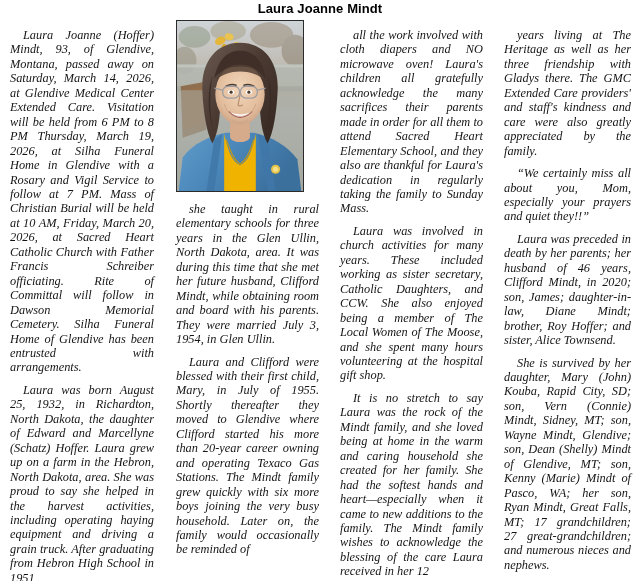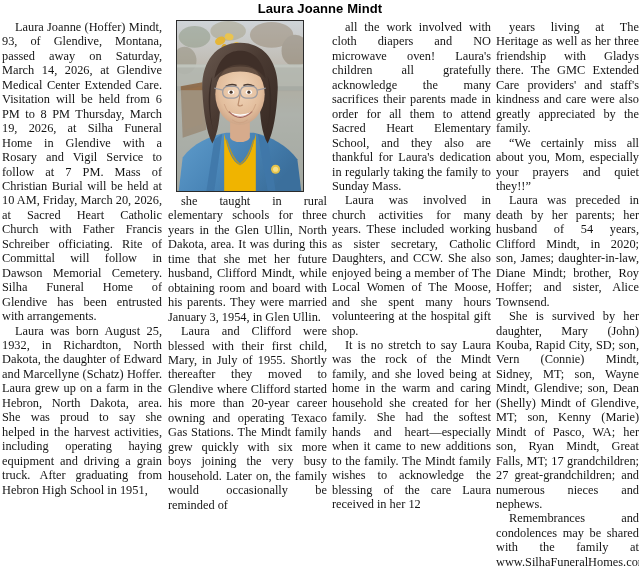--- a/index.html
+++ b/index.html
@@ -53,22 +53,23 @@
     width: 157px;
     height: 563px;
     font-size: 12.35px;
     line-height: 14.45px;
     text-align: justify;
     text-justify: inter-word;
     overflow: hidden;
     hyphens: manual;
   }
   .col p {
-    margin: 0;
+    margin: 8px;
     text-indent: 13px;
+    font-style: italic;
   }
 
   #col-1 { left: 2px;   width: 160px; }
   #col-2 { left: 168px; width: 159px; }
   #col-3 { left: 332px; width: 159px; }
   #col-4 { left: 496px; width: 143px; }
 
   
   #col-1 { padding-top: 2px; }
   #col-3 { padding-top: 2px; }
@@ -103,34 +104,34 @@
   <div class="headline">Laura Joanne Mindt</div>
 
   <div class="columns">
 
     <div class="col" id="col-1">
       <p>Laura Joanne (Hoffer) Mindt, 93, of Glendive, Montana, passed away on Saturday, March 14, 2026, at Glendive Medical Center Extended Care. Visitation will be held from 6 PM to 8 PM Thursday, March 19, 2026, at Silha Funeral Home in Glendive with a Rosary and Vigil Service to follow at 7 PM. Mass of Christian Burial will be held at 10 AM, Friday, March 20, 2026, at Sacred Heart Catholic Church with Father Francis Schreiber officiating. Rite of Committal will follow in Dawson Memorial Cemetery. Silha Funeral Home of Glendive has been entrusted with arrangements.</p>
       <p>Laura was born August 25, 1932, in Richardton, North Dakota, the daughter of Edward and Marcellyne (Schatz) Hoffer. Laura grew up on a farm in the Hebron, North Dakota, area. She was proud to say she helped in the harvest activities, including operating haying equipment and driving a grain truck. After graduating from Hebron High School in 1951,</p>
     </div>
 
     <div class="col" id="col-2">
-      <p>she taught in rural elementary schools for three years in the Glen Ullin, North Dakota, area. It was during this time that she met her future husband, Clifford Mindt, while obtaining room and board with his parents. They were married January 3, 1954, in Glen Ullin.</p>
+      <p>she taught in rural elementary schools for three years in the Glen Ullin, North Dakota, area. It was during this time that she met her future husband, Clifford Mindt, while obtaining room and board with his parents. They were married July 3, 1954, in Glen Ullin.</p>
       <p>Laura and Clifford were blessed with their first child, Mary, in July of 1955. Shortly thereafter they moved to Glendive where Clifford started his more than 20-year career owning and operating Texaco Gas Stations. The Mindt family grew quickly with six more boys joining the very busy household. Later on, the family would occasionally be reminded of</p>
     </div>
 
     <div class="col" id="col-3">
       <p>all the work involved with cloth diapers and NO microwave oven! Laura's children all gratefully acknowledge the many sacrifices their parents made in order for all them to attend Sacred Heart Elementary School, and they also are thankful for Laura's dedication in regularly taking the family to Sunday Mass.</p>
       <p>Laura was involved in church activities for many years. These included working as sister secretary, Catholic Daughters, and CCW. She also enjoyed being a member of The Local Women of The Moose, and she spent many hours volunteering at the hospital gift shop.</p>
       <p>It is no stretch to say Laura was the rock of the Mindt family, and she loved being at home in the warm and caring household she created for her family. She had the softest hands and heart—especially when it came to new additions to the family.  The Mindt family wishes to acknowledge the blessing of the care Laura received in her 12</p>
     </div>
 
     <div class="col" id="col-4">
       <p>years living at The Heritage as well as her three friendship with Gladys there. The GMC Extended Care providers' and staff's kindness and care were also greatly appreciated by the family.</p>
       <p>“We certainly miss all about you, Mom, especially your prayers and quiet they!!”</p>
-      <p>Laura was preceded in death by her parents; her husband of 54 years, Clifford Mindt, in 2020; son, James; daughter-in-law, Diane Mindt; brother, Roy Hoffer; and sister, Alice Townsend.</p>
+      <p>Laura was preceded in death by her parents; her husband of 46 years, Clifford Mindt, in 2020; son, James; daughter-in-law, Diane Mindt; brother, Roy Hoffer; and sister, Alice Townsend.</p>
       <p>She is survived by her daughter, Mary (John) Kouba, Rapid City, SD; son, Vern (Connie) Mindt, Sidney, MT; son, Wayne Mindt, Glendive; son, Dean (Shelly) Mindt of Glendive, MT; son, Kenny (Marie) Mindt of Pasco, WA; her son, Ryan Mindt, Great Falls, MT; 17 grandchildren; 27 great-grandchildren; and numerous nieces and nephews.</p>
       <p>Remembrances and condolences may be shared with the family at www.SilhaFuneralHomes.com.</p>
     </div>
 
   </div>
 
   <div class="photo-frame">
     <svg viewBox="0 0 128 172" preserveAspectRatio="xMidYMid slice">
       <defs>
         <linearGradient id="bgGrad" x1="0" y1="0" x2="0" y2="1">

